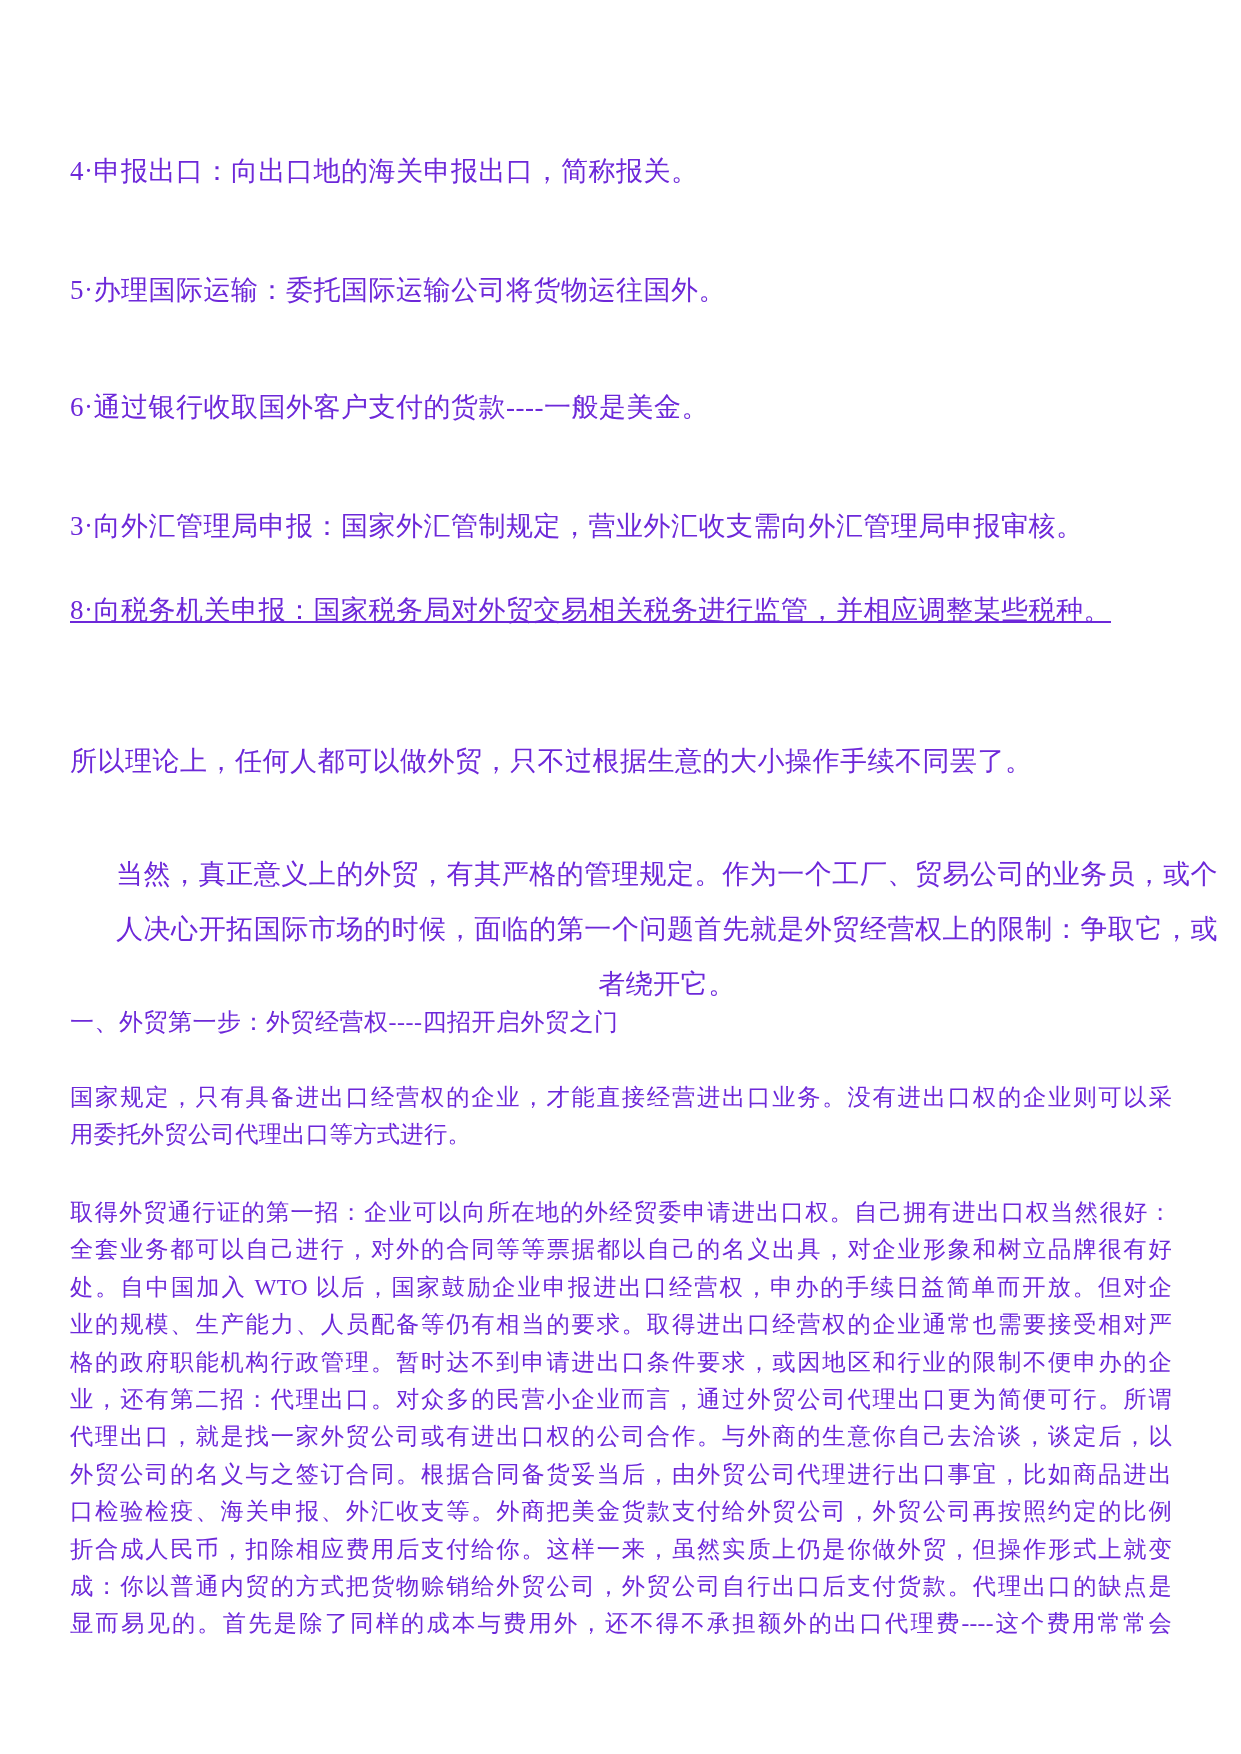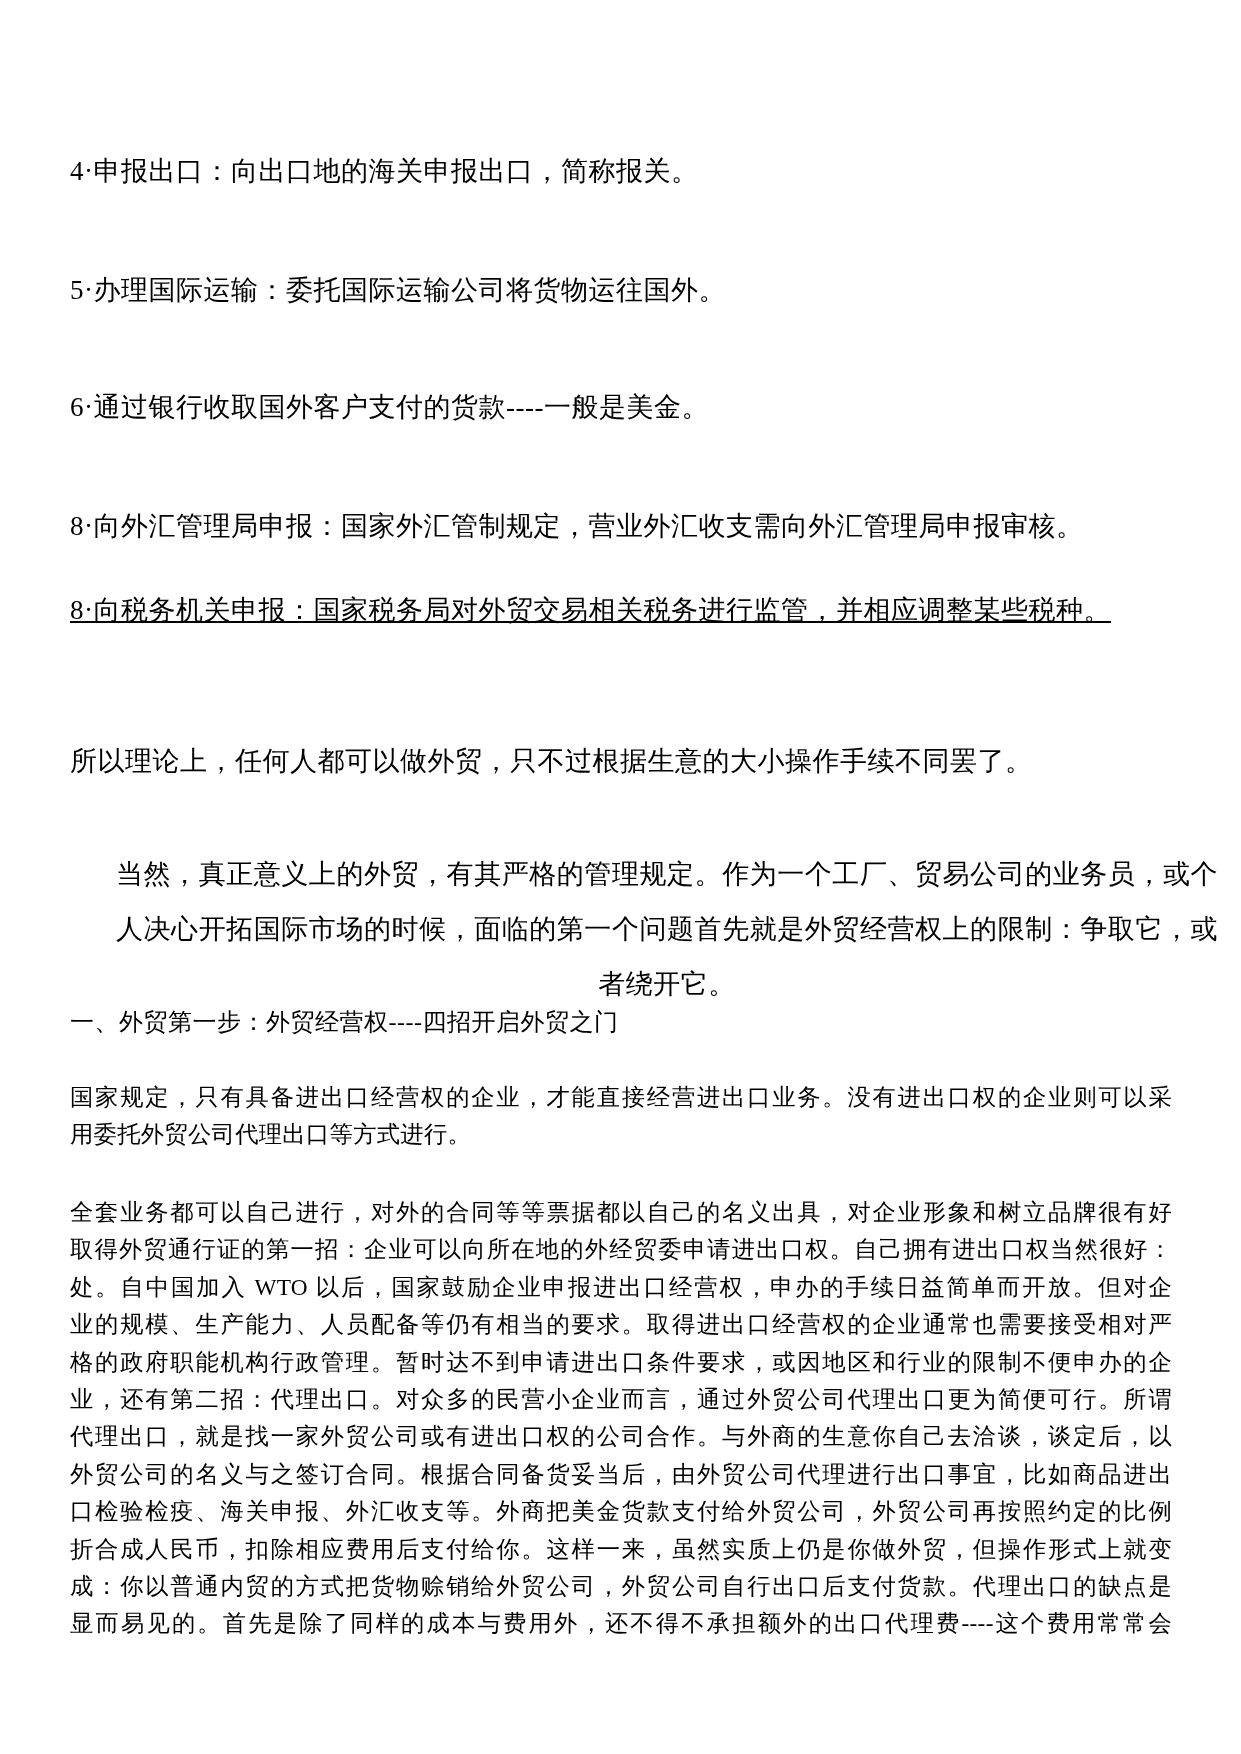--- a/index.html
+++ b/index.html
@@ -5,21 +5,21 @@
   html, body {
     margin: 0;
     padding: 0;
     background: #ffffff;
   }
   .page {
     position: relative;
     width: 1241px;
     height: 1657px;
     background: #ffffff;
-    color: #000000;
+    color: #6d28d9;
     font-family: "Liberation Serif", "DejaVu Serif", serif;
     overflow: hidden;
   }
   
   .big-line {
     position: absolute;
     left: 70px;
     width: 1102px;
     font-size: 27px;
     line-height: 32px;
@@ -90,41 +90,41 @@
   }
 </style>
 </head>
 <body>
 
 <div class="page">
 
   <div class="big-line i4">4·申报出口：向出口地的海关申报出口，简称报关。</div>
   <div class="big-line i5">5·办理国际运输：委托国际运输公司将货物运往国外。</div>
   <div class="big-line i6">6·通过银行收取国外客户支付的货款----一般是美金。</div>
-  <div class="big-line i7">8·向外汇管理局申报：国家外汇管制规定，营业外汇收支需向外汇管理局申报审核。</div>
+  <div class="big-line i7">3·向外汇管理局申报：国家外汇管制规定，营业外汇收支需向外汇管理局申报审核。</div>
   <div class="big-line i8">8·向税务机关申报：国家税务局对外贸交易相关税务进行监管，并相应调整某些税种。</div>
 
   <div class="big-line theory">所以理论上，任何人都可以做外贸，只不过根据生意的大小操作手续不同罢了。</div>
 
   <div class="intro-para">
     <div class="jline">当然，真正意义上的外贸，有其严格的管理规定。作为一个工厂、贸易公司的业务员，或个</div>
     <div class="jline">人决心开拓国际市场的时候，面临的第一个问题首先就是外贸经营权上的限制：争取它，或</div>
     <div class="plainline">者绕开它。</div>
   </div>
 
   <div class="heading">一、外贸第一步：外贸经营权----四招开启外贸之门</div>
 
   <div class="rule-para">
     <div class="jline">国家规定，只有具备进出口经营权的企业，才能直接经营进出口业务。没有进出口权的企业则可以采</div>
     <div class="cline">用委托外贸公司代理出口等方式进行。</div>
   </div>
 
   <div class="main-para">
+    <div class="jline">取得外贸通行证的第一招：企业可以向所在地的外经贸委申请进出口权。自己拥有进出口权当然很好：</div>
     <div class="jline">全套业务都可以自己进行，对外的合同等等票据都以自己的名义出具，对企业形象和树立品牌很有好</div>
-    <div class="jline">取得外贸通行证的第一招：企业可以向所在地的外经贸委申请进出口权。自己拥有进出口权当然很好：</div>
     <div class="jline">处。自中国加入 WTO 以后，国家鼓励企业申报进出口经营权，申办的手续日益简单而开放。但对企</div>
     <div class="jline">业的规模、生产能力、人员配备等仍有相当的要求。取得进出口经营权的企业通常也需要接受相对严</div>
     <div class="jline">格的政府职能机构行政管理。暂时达不到申请进出口条件要求，或因地区和行业的限制不便申办的企</div>
     <div class="jline">业，还有第二招：代理出口。对众多的民营小企业而言，通过外贸公司代理出口更为简便可行。所谓</div>
     <div class="jline">代理出口，就是找一家外贸公司或有进出口权的公司合作。与外商的生意你自己去洽谈，谈定后，以</div>
     <div class="jline">外贸公司的名义与之签订合同。根据合同备货妥当后，由外贸公司代理进行出口事宜，比如商品进出</div>
     <div class="jline">口检验检疫、海关申报、外汇收支等。外商把美金货款支付给外贸公司，外贸公司再按照约定的比例</div>
     <div class="jline">折合成人民币，扣除相应费用后支付给你。这样一来，虽然实质上仍是你做外贸，但操作形式上就变</div>
     <div class="jline">成：你以普通内贸的方式把货物赊销给外贸公司，外贸公司自行出口后支付货款。代理出口的缺点是</div>
     <div class="jline">显而易见的。首先是除了同样的成本与费用外，还不得不承担额外的出口代理费----这个费用常常会</div>

